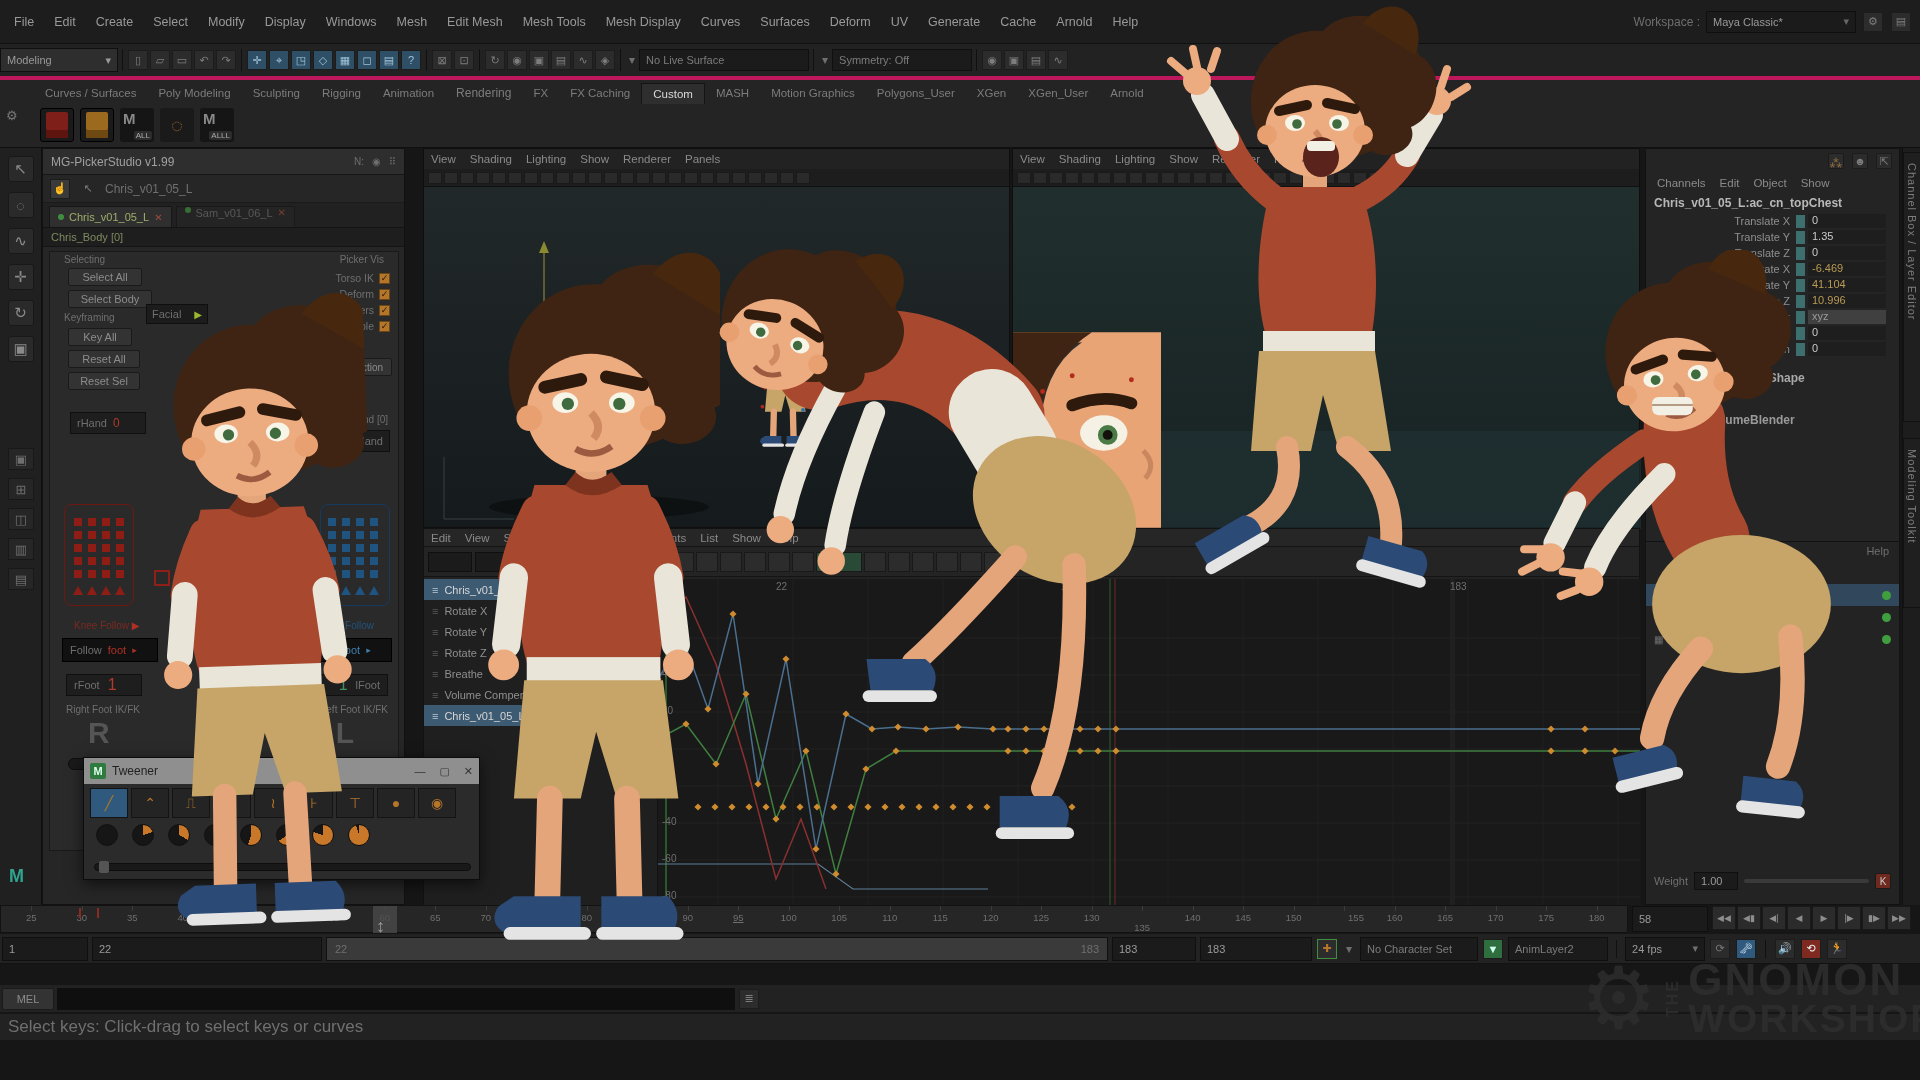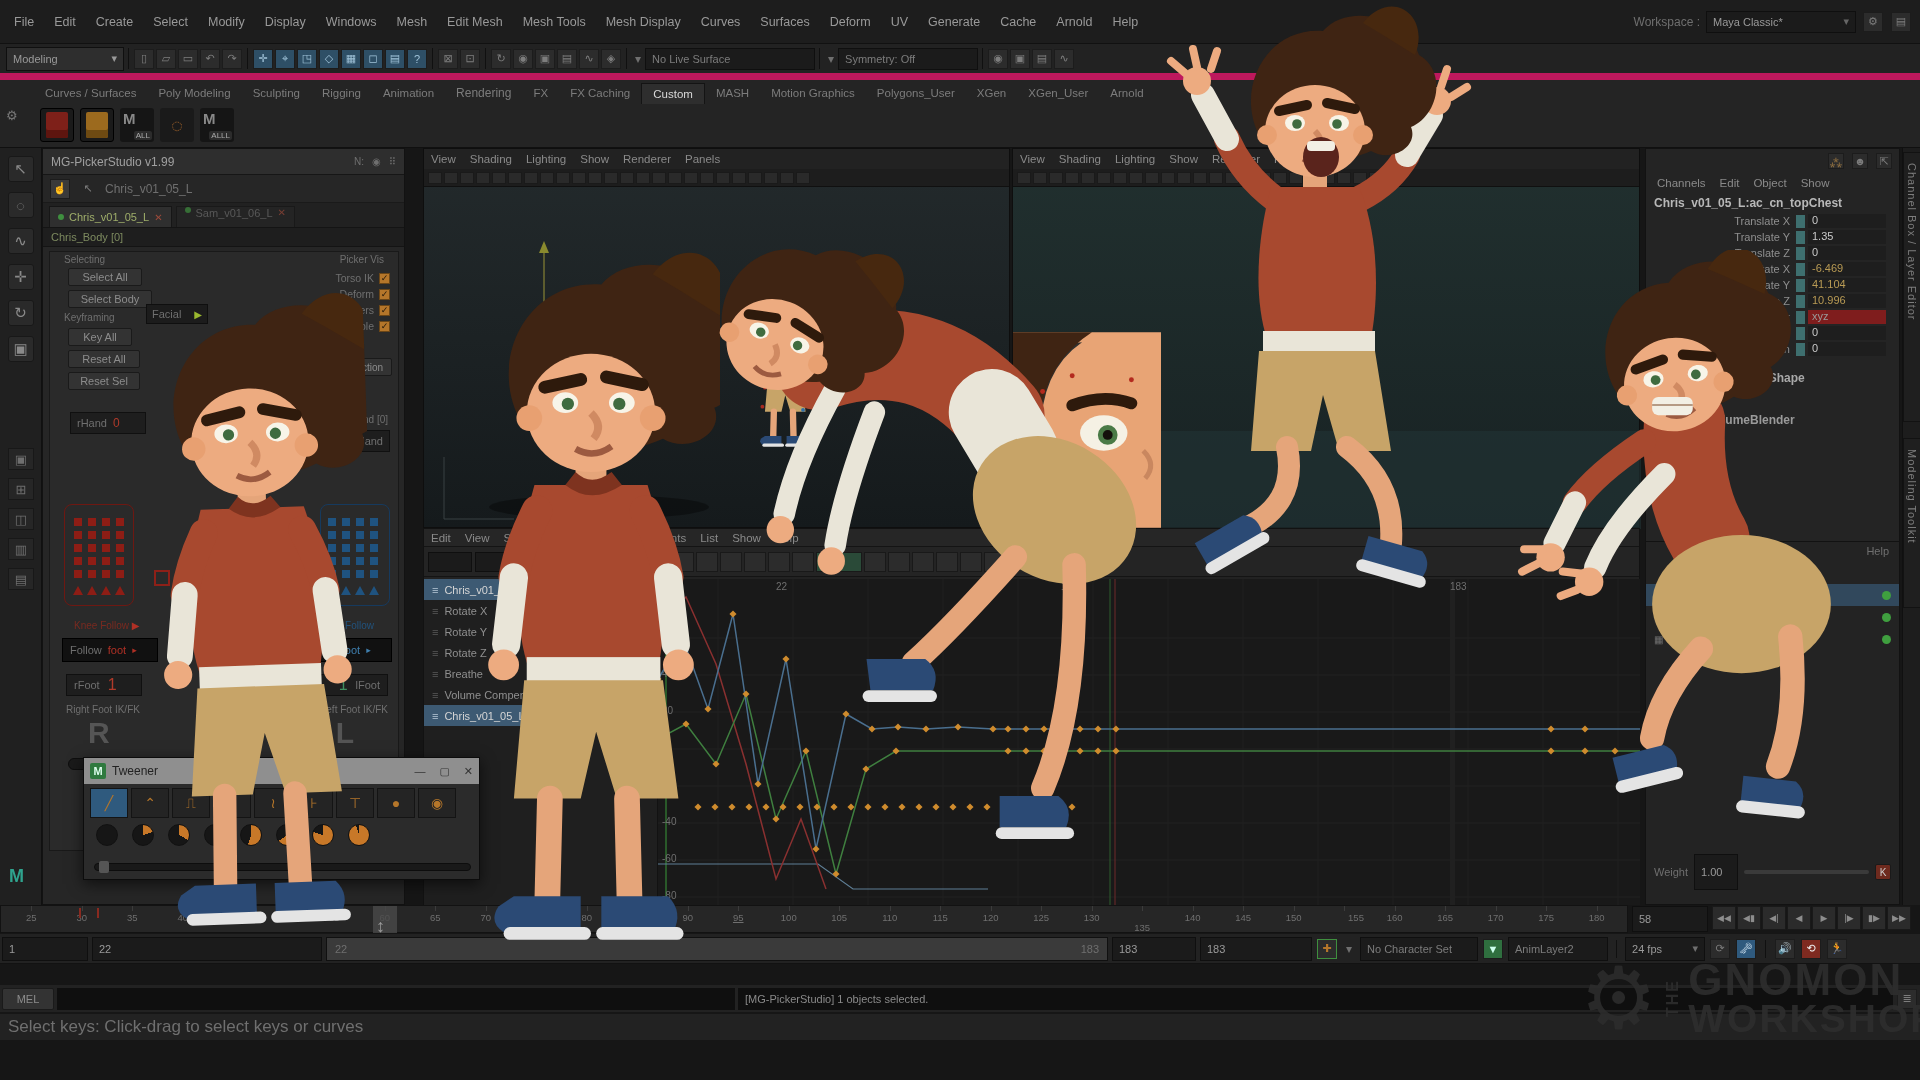--- a/index.html
+++ b/index.html
@@ -107,21 +107,21 @@
     <span class="txt dim">Workspace :</span>
     <div class="field" style="width:150px;height:22px;justify-content:space-between;">
       <span>Maya Classic*</span>
         <span style="color:#666;">▾</span>
     </div>
     <div class="mini">⚙</div>
     <div class="mini">▤</div>
   </div>
 </div>
 
-<div class="abs" style="left:0;top:44px;width:1920px;height:36px;background:#222;border-bottom:7px solid #be185d;display:flex;align-items:center;padding:0 6px;">
+<div class="abs" style="left:0;top:44px;width:1920px;height:36px;background:#222;border-bottom:4px solid #be185d;display:flex;align-items:center;padding:0 0;">
   <div class="field" style="width:118px;height:24px;justify-content:space-between;background:#2e2e2e;">
     <span>Modeling</span>
       <span>▾</span>
   </div>
   <div class="sep"></div>
     <div id="slFile" style="display:flex;">
       <div class="mini">▯</div>
       <div class="mini">▱</div>
       <div class="mini">▭</div>
       <div class="mini">↶</div>
@@ -691,21 +691,21 @@
         <span class="cb-val keyed">41.104</span>
       </div>
       <div class="cb-row">
         <span class="cb-label">Rotate Z</span>
         <span class="cb-bar"></span>
         <span class="cb-val keyed">10.996</span>
       </div>
       <div class="cb-row">
         <span class="cb-label">Rotate Order</span>
         <span class="cb-bar"></span>
-        <span class="cb-val" style="background: #7f1d1d; color: rgb(154, 154, 154);">xyz</span>
+        <span class="cb-val" style="background: #404040; color: rgb(154, 154, 154);">xyz</span>
       </div>
       <div class="cb-row">
         <span class="cb-label">Breathe</span>
         <span class="cb-bar"></span>
         <span class="cb-val">0</span>
       </div>
       <div class="cb-row">
         <span class="cb-label">Volume Compensation</span>
         <span class="cb-bar"></span>
         <span class="cb-val">0</span>
@@ -730,21 +730,21 @@
           <span style="width: 9px; height: 9px; border-radius: 50%; background: rgb(63, 159, 63);"></span>
         </div>
         <div style="display: flex; align-items: center; height: 22px; padding: 0px 8px; gap: 6px;">
           <span style="color: rgb(111, 111, 111); font-size: 10px;">▦</span>
           <span style="color: rgb(138, 138, 138); font-size: 11px; flex: 1 1 0%;">BaseAnimation</span>
           <span style="width: 9px; height: 9px; border-radius: 50%; background: rgb(63, 159, 63);"></span>
         </div>
       </div>
     <div style="position:absolute;bottom:14px;left:8px;right:8px;display:flex;align-items:center;gap:6px;">
       <span class="txt dim" style="font-size:11px;">Weight</span>
-      <div class="field" style="width:44px;height:36px;">1.00</div>
+      <div class="field" style="width:44px;height:18px;">1.00</div>
       <div style="flex:1;height:4px;background:#3a3a3a;border-radius:2px;"></div>
       <div class="btn" style="width:16px;height:16px;background:#6e2a1e;color:#ccc;font-size:10px;">K</div>
     </div>
   </div>
 </div>
 
 <div class="abs" style="left:1902px;top:148px;width:18px;height:757px;background:#1d1d1d;border-left:1px solid #101010;">
   <div class="vtab" style="position:absolute;top:4px;left:0;height:270px;">Channel Box / Layer Editor</div>
   <div class="vtab" style="position:absolute;top:290px;left:0;height:170px;">Modeling Toolkit</div>
 </div>
@@ -858,21 +858,20 @@
   <div class="mini" style="background:#2f5a7e;color:#cfe2f0;">🗝</div>
   <div class="sep" style="height:18px;"></div>
   <div class="mini">🔊</div>
   <div class="mini" style="background:#7e2a20;color:#eee;">⟲</div>
   <div class="mini" style="color:#b5762a;">🏃</div>
 </div>
 
 <div class="abs" style="left:0;top:985px;width:1920px;height:27px;background:#222;display:flex;align-items:center;gap:3px;padding:0 2px;">
   <div class="btn" style="width:52px;height:22px;">MEL</div>
   <div class="field" style="width:678px;height:22px;background:#0f0f0f;"></div>
-  <div class="field" style="flex:1;height:22px;background:#0f0f0f;color:#8a8a8a;">[MG-PickerStudio] 1 objects selected.</div>
   <div class="mini">≣</div>
 </div>
 <div class="abs" style="left:0;top:1014px;width:1920px;height:26px;background:#222;display:flex;align-items:center;padding-left:8px;">
   <span class="txt dim" style="font-size:17px;">Select keys: Click-drag to select keys or curves</span>
 </div>
 
 <div class="abs" style="left:1580px;top:955px;display:flex;align-items:center;gap:8px;z-index:65;opacity:.9;">
   <span style="color:#2c2c2c;font-size:86px;line-height:1;">⚙</span>
   <span class="watermark" style="writing-mode:vertical-rl;transform:rotate(180deg);font-size:16px;">THE</span>
   <div>

